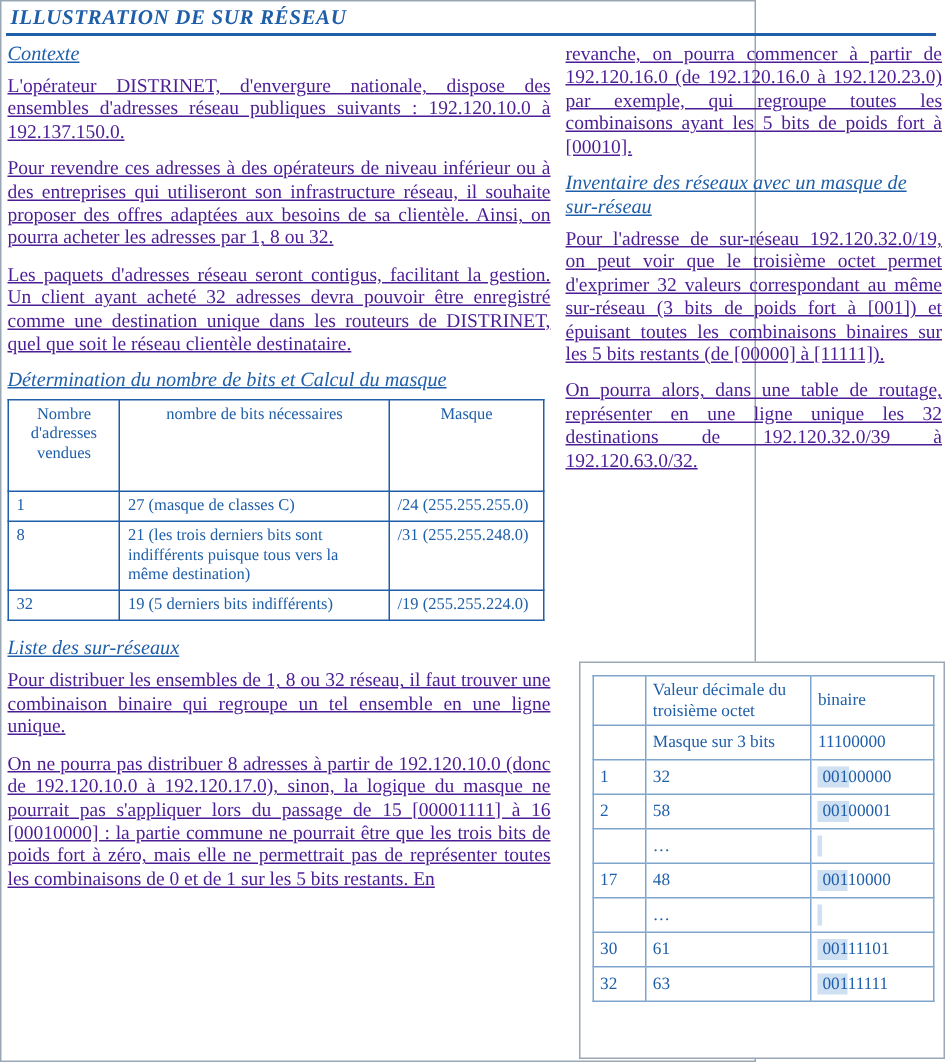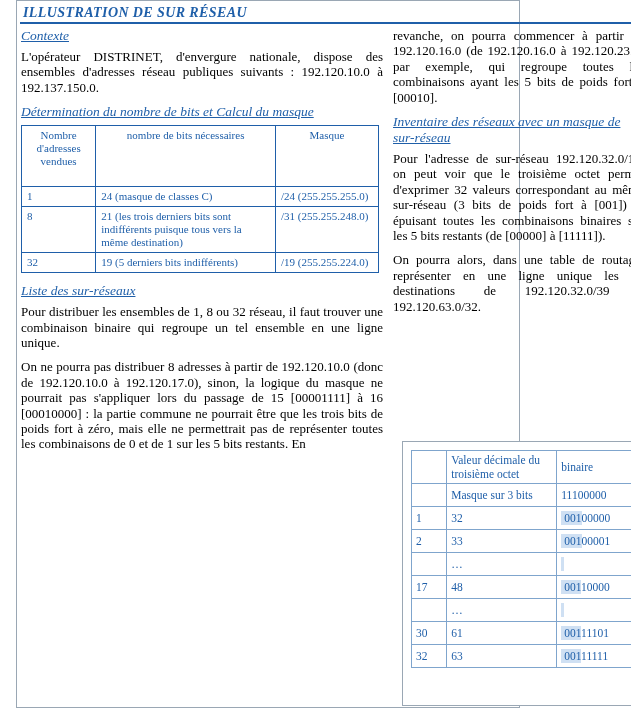--- a/index.html
+++ b/index.html
@@ -10,21 +10,21 @@
   body {
     width: 631px;
     height: 708px;
     font-family: "Liberation Serif", serif;
     color: #1f5fa9;
     overflow: hidden;
     position: relative;
   }
   .page {
     position: absolute;
-    left: 16px; top: 0;
+    left: 0; top: 0;
     width: 504px;
     height: 708px;
     box-sizing: border-box;
     border: 1px solid #9aa7b4;
     background: #fff;
   }
   .title-bar {
     position: absolute;
     left: 3px;
     top: 3px;
@@ -65,22 +65,23 @@
     margin: 0 0 5px 0;
     padding: 0;
     text-decoration: underline;
     color: #1f5fa9;
   }
   p.body {
     font-size: 13px;
     line-height: 15.4px;
     text-align: justify;
     margin: 0 0 9px 0;
-    color: #000000;
+    color: #4c1d95;
     hyphens: auto;
+    text-decoration: underline;
   }
 
   
   table.bits {
     border-collapse: collapse;
     width: 358px;
     margin: 2px 0 10px 0;
     font-size: 11px;
     color: #1f5fa9;
     border-radius: 21px;
@@ -146,35 +147,37 @@
     <div class="doc-title">ILLUSTRATION DE SUR RÉSEAU</div>
   </div>
 
   <div class="columns">
 
     <div class="col col-left">
 
       <h3 class="sec">Contexte</h3>
 
       <p class="body">L'opérateur DISTRINET, d'envergure nationale, dispose des ensembles d'adresses réseau publiques suivants : 192.120.10.0 à 192.137.150.0.</p>
+      <p class="body">Pour revendre ces adresses à des opérateurs de niveau inférieur ou à des entreprises qui utiliseront son infrastructure réseau, il souhaite proposer des offres adaptées aux besoins de sa clientèle. Ainsi, on pourra acheter les adresses par 1, 8 ou 32.</p>
+      <p class="body">Les paquets d'adresses réseau seront contigus, facilitant la gestion. Un client ayant acheté 32 adresses devra pouvoir être enregistré comme une destination unique dans les routeurs de DISTRINET, quel que soit le réseau clientèle destinataire.</p>
 
       <h3 class="sec">Détermination du nombre de bits et Calcul du masque</h3>
 
       <table class="bits">
         <thead>
           <tr>
             <th class="c1">Nombre d'adresses vendues</th>
             <th class="c2">nombre de bits nécessaires</th>
             <th class="c3">Masque</th>
           </tr>
         </thead>
         <tbody>
           <tr>
             <td class="c1">1</td>
-            <td class="c2">24 (masque de classes C)</td>
+            <td class="c2">27 (masque de classes C)</td>
             <td class="c3">/24 (255.255.255.0)</td>
           </tr>
           <tr>
             <td class="c1">8</td>
             <td class="c2">21 (les trois derniers bits sont indifférents puisque tous vers la même destination)</td>
             <td class="c3">/31 (255.255.248.0)</td>
           </tr>
           <tr>
             <td class="c1">32</td>
             <td class="c2">19 (5 derniers bits indifférents)</td>
@@ -216,21 +219,21 @@
           <td class="bin">11100000</td>
         </tr>
 
         <tr>
           <td class="idx">1</td>
           <td class="val">32</td>
           <td class="bin"><span class="bin-hl">001</span><span>00000</span></td>
         </tr>
         <tr>
           <td class="idx">2</td>
-          <td class="val">33</td>
+          <td class="val">58</td>
           <td class="bin"><span class="bin-hl">001</span><span>00001</span></td>
         </tr>
         <tr>
           <td class="idx"></td>
           <td class="val">…</td>
           <td class="bin"><span class="bin-hl"></span><span></span></td>
         </tr>
         <tr>
           <td class="idx">17</td>
           <td class="val">48</td>

